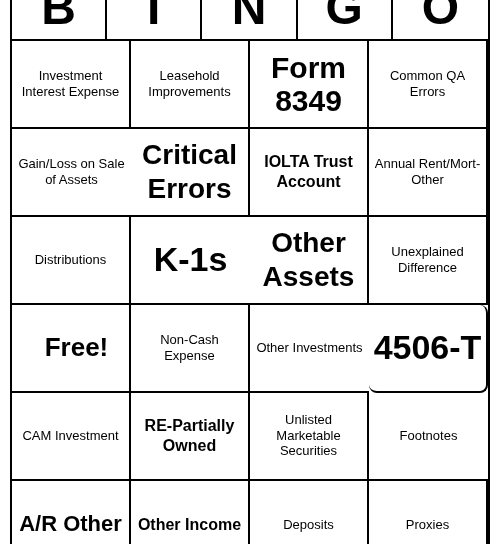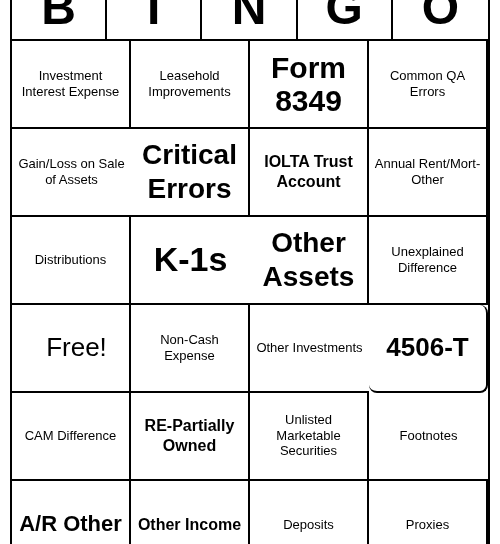--- a/index.html
+++ b/index.html
@@ -58,38 +58,38 @@
       font-size: 28px;
       font-weight: bold;
     }
     .bingo-cell.form-cell {
       font-size: 30px;
       font-weight: bold;
       line-height: 1.1;
     }
     .bingo-cell.free-cell {
       font-size: 26px;
-      font-weight: normal;
+      font-weight: bold;
       padding-left: 16px;
     }
     .bingo-cell.k1-cell {
       font-size: 34px;
       font-weight: bold;
     }
     .bingo-cell.medium-text {
       font-size: 16px;
       font-weight: bold;
     }
     .bingo-cell.ar-cell {
       font-size: 22px;
       font-weight: bold;
       line-height: 1.1;
     }
     .bingo-cell.t4506-cell {
-      font-size: 26px;
+      font-size: 34px;
       font-weight: bold;
       border-radius: 8px;
     }
   </style>
 </head>
 <body>
 
 <div class="bingo-card">
   <div class="bingo-header">
   <div class="bingo-header-cell">B</div>
@@ -108,21 +108,21 @@
       <div class="bingo-cell medium-text">IOLTA Trust Account</div>
       <div class="bingo-cell">Annual Rent/Mort-Other</div>
       <div class="bingo-cell">Distributions</div>
       <div class="bingo-cell k1-cell">K-1s</div>
       <div class="bingo-cell large-text">Other Assets</div>
       <div class="bingo-cell">Unexplained Difference</div>
       <div class="bingo-cell free-cell">Free!</div>
       <div class="bingo-cell">Non-Cash Expense</div>
       <div class="bingo-cell">Other Investments</div>
       <div class="bingo-cell t4506-cell">4506-T</div>
-      <div class="bingo-cell">CAM Difference</div>
+      <div class="bingo-cell">CAM Investment</div>
       <div class="bingo-cell medium-text">RE-Partially Owned</div>
       <div class="bingo-cell">Unlisted Marketable Securities</div>
       <div class="bingo-cell">Footnotes</div>
       <div class="bingo-cell ar-cell">A/R Other</div>
       <div class="bingo-cell medium-text">Other Income</div>
       <div class="bingo-cell">Deposits</div>
       <div class="bingo-cell">Proxies</div>
     </div>
 </div>
 

